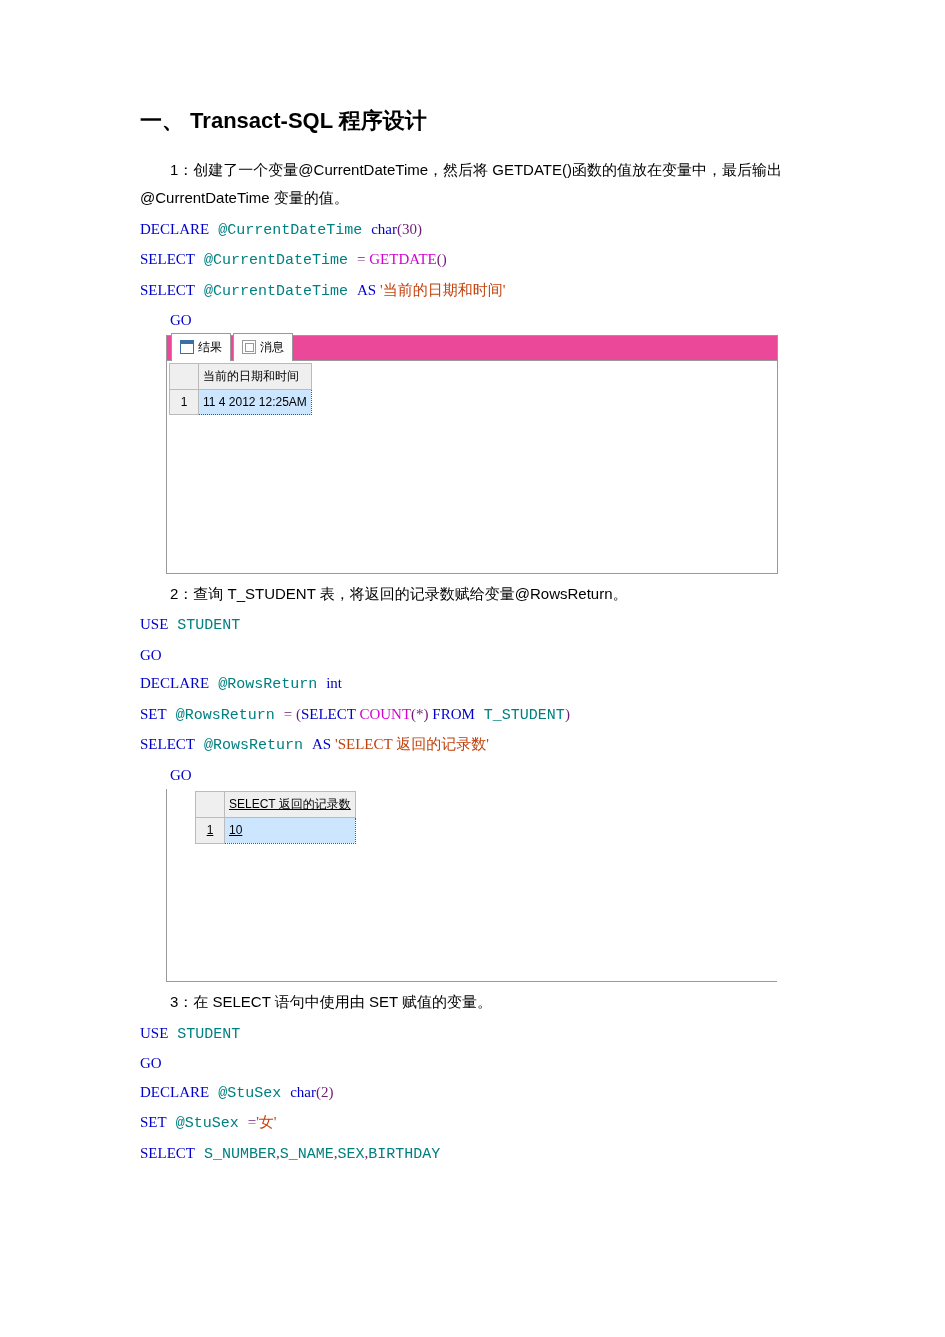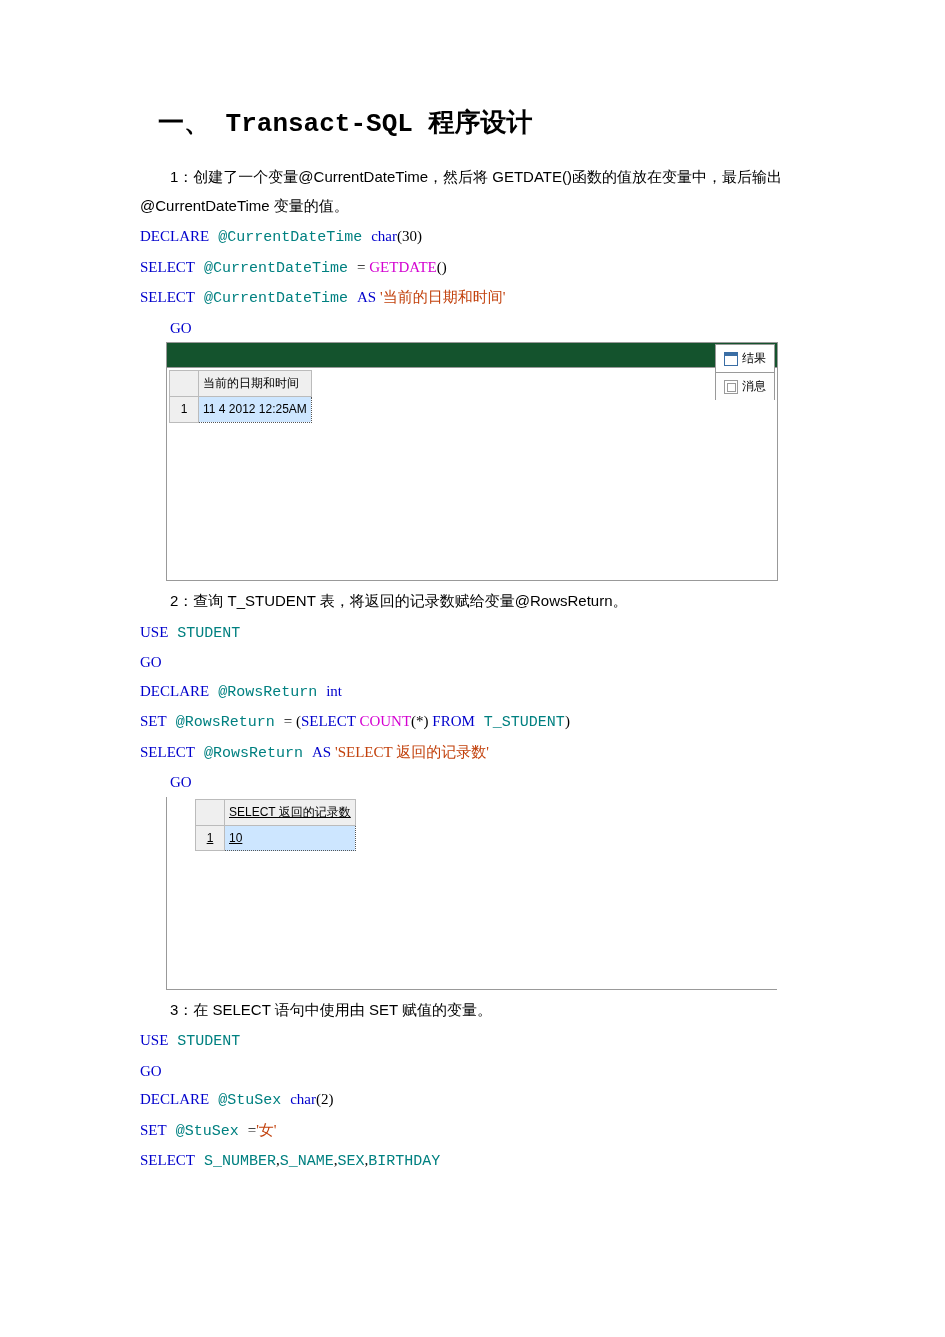--- a/index.html
+++ b/index.html
@@ -9,51 +9,50 @@
     font-family: "SimSun", "Microsoft YaHei", Arial, sans-serif;
     width: 945px;
   }
   .page {
     padding: 100px 140px 40px 140px;
     font-size: 15px;
     line-height: 1.9;
     color: #000;
   }
   h1 {
-    font-size: 26px;
+    font-size: 22px;
     font-weight: bold;
-    margin: 0 0 14px 18px;
-    font-family: Liberation Mono, monospace;
+    margin: 0 0 14px 0;
+    font-family: Liberation Sans, sans-serif;
   }
   .indent { text-indent: 2em; }
   .code-line { margin: 0; font-family: "Times New Roman", serif; font-size: 15px; }
   .blue { color: #0000cc; }
   .teal { color: #008080; font-family: Liberation Mono, monospace; }
   .magenta { color: #d400d1; }
   .red { color: #c2410c; }
-  .gray { color: #000000; }
+  .gray { color: #701a75; }
   .go-indent { margin-left: 2em; color: #0000cc; }
 
   
   .results-panel {
     margin-left: 2em;
     border: 1px solid #999;
     width: 610px;
     background: #fff;
     font-family: "Tahoma", Arial, sans-serif;
     font-size: 13px;
   }
   .tabs-row {
     display: flex;
     align-items: flex-end;
     height: 24px;
-    background: #14532d;
+    background: #ec4899;
     border-bottom: 1px solid #999;
     padding-left: 4px;
-    flex-direction: column;
   }
   .tab {
     display: flex;
     align-items: center;
     gap: 4px;
     padding: 2px 8px;
     border: 1px solid #999;
     border-bottom: none;
     background: #fdfdfd;
     margin-right: 2px;

